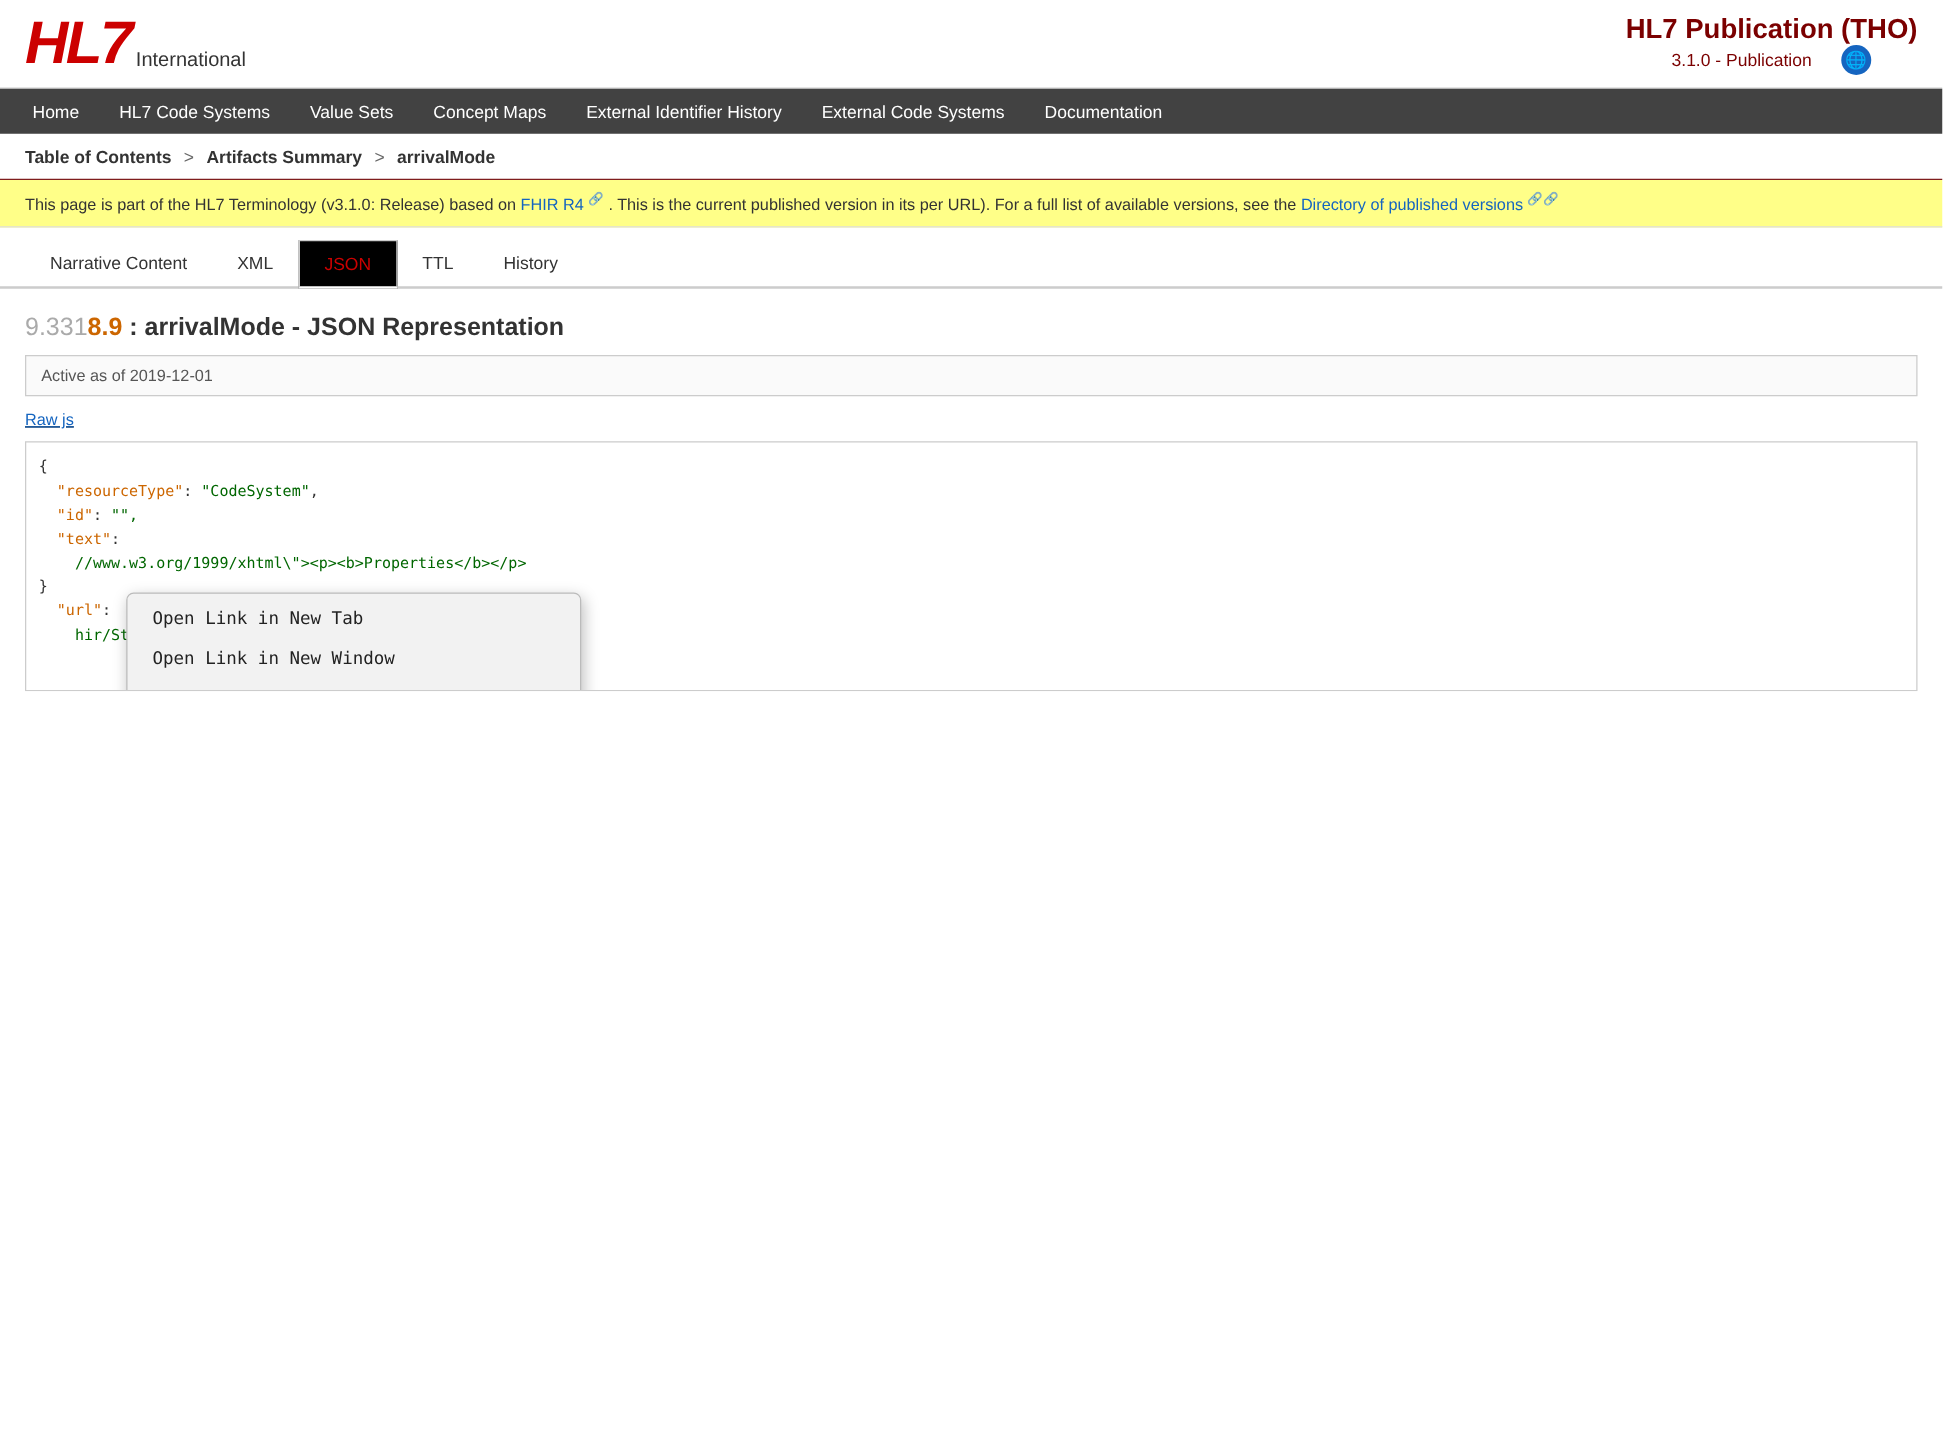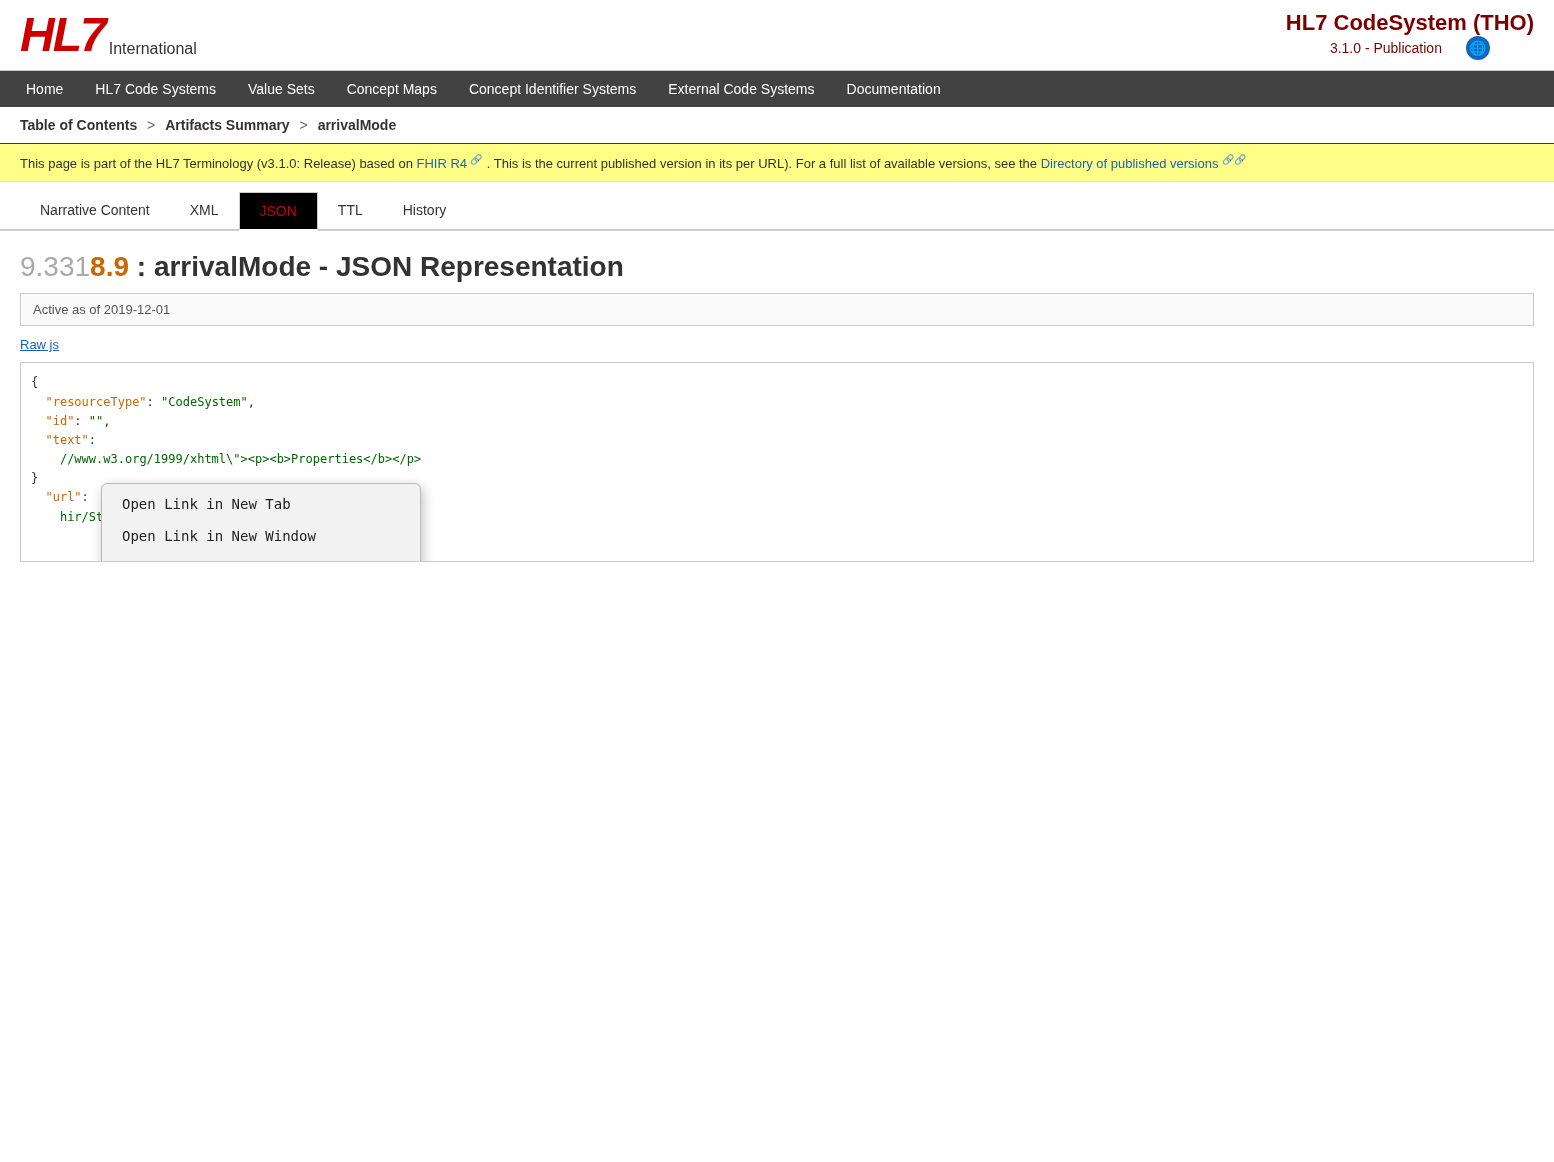--- a/index.html
+++ b/index.html
@@ -139,21 +139,21 @@
       border-bottom: 2px solid #fff;
       margin-bottom: -2px;
       background: #000000;
     }
 
     
     .page-title-section {
       padding: 20px 20px 10px 20px;
     }
     .page-title {
-      font-size: 28px;
+      font-size: 20px;
       font-weight: bold;
       color: #333;
     }
     .page-title .section-num {
       color: #aaa;
       font-weight: normal;
     }
     .page-title .section-num2 {
       color: #cc6600;
       font-weight: bold;
@@ -199,21 +199,21 @@
 
     
     .context-menu {
       position: absolute;
       left: 80px;
       top: 120px;
       background: #f2f2f2;
       border: 1px solid #bbb;
       border-radius: 6px;
       box-shadow: 2px 4px 12px rgba(0,0,0,0.25);
-      width: 320px;
+      width: 364px;
       z-index: 100;
       padding: 4px 0;
       font-size: 14px;
     }
     .context-menu-item {
       padding: 8px 20px;
       cursor: default;
       display: flex;
       align-items: center;
       justify-content: space-between;
@@ -230,34 +230,34 @@
   </style>
 </head>
 <body>
 
 <div class="header">
   <div class="logo-area">
     <div class="logo-hl7">HL7</div>
     <div class="logo-international">International</div>
   </div>
   <div class="header-right">
-    <div class="header-title">HL7 CodeSystem (THO)</div>
+    <div class="header-title">HL7 Publication (THO)</div>
     <div class="header-version">
       <span>3.1.0 - Publication</span>
       <span class="globe-icon">🌐</span>
     </div>
   </div>
 </div>
 
 <nav class="navbar">
   <a href="#">Home</a>
   <a href="#">HL7 Code Systems</a>
   <a href="#">Value Sets</a>
   <a href="#">Concept Maps</a>
-  <a href="#">Concept Identifier Systems</a>
+  <a href="#">External Identifier History</a>
   <a href="#">External Code Systems</a>
   <a href="#">Documentation</a>
 </nav>
 
 <div class="breadcrumb">
   <a href="#">Table of Contents</a>
   <span class="sep"> &gt; </span>
   <a href="#">Artifacts Summary</a>
   <span class="sep"> &gt; </span>
   <span class="current">arrivalMode</span>

